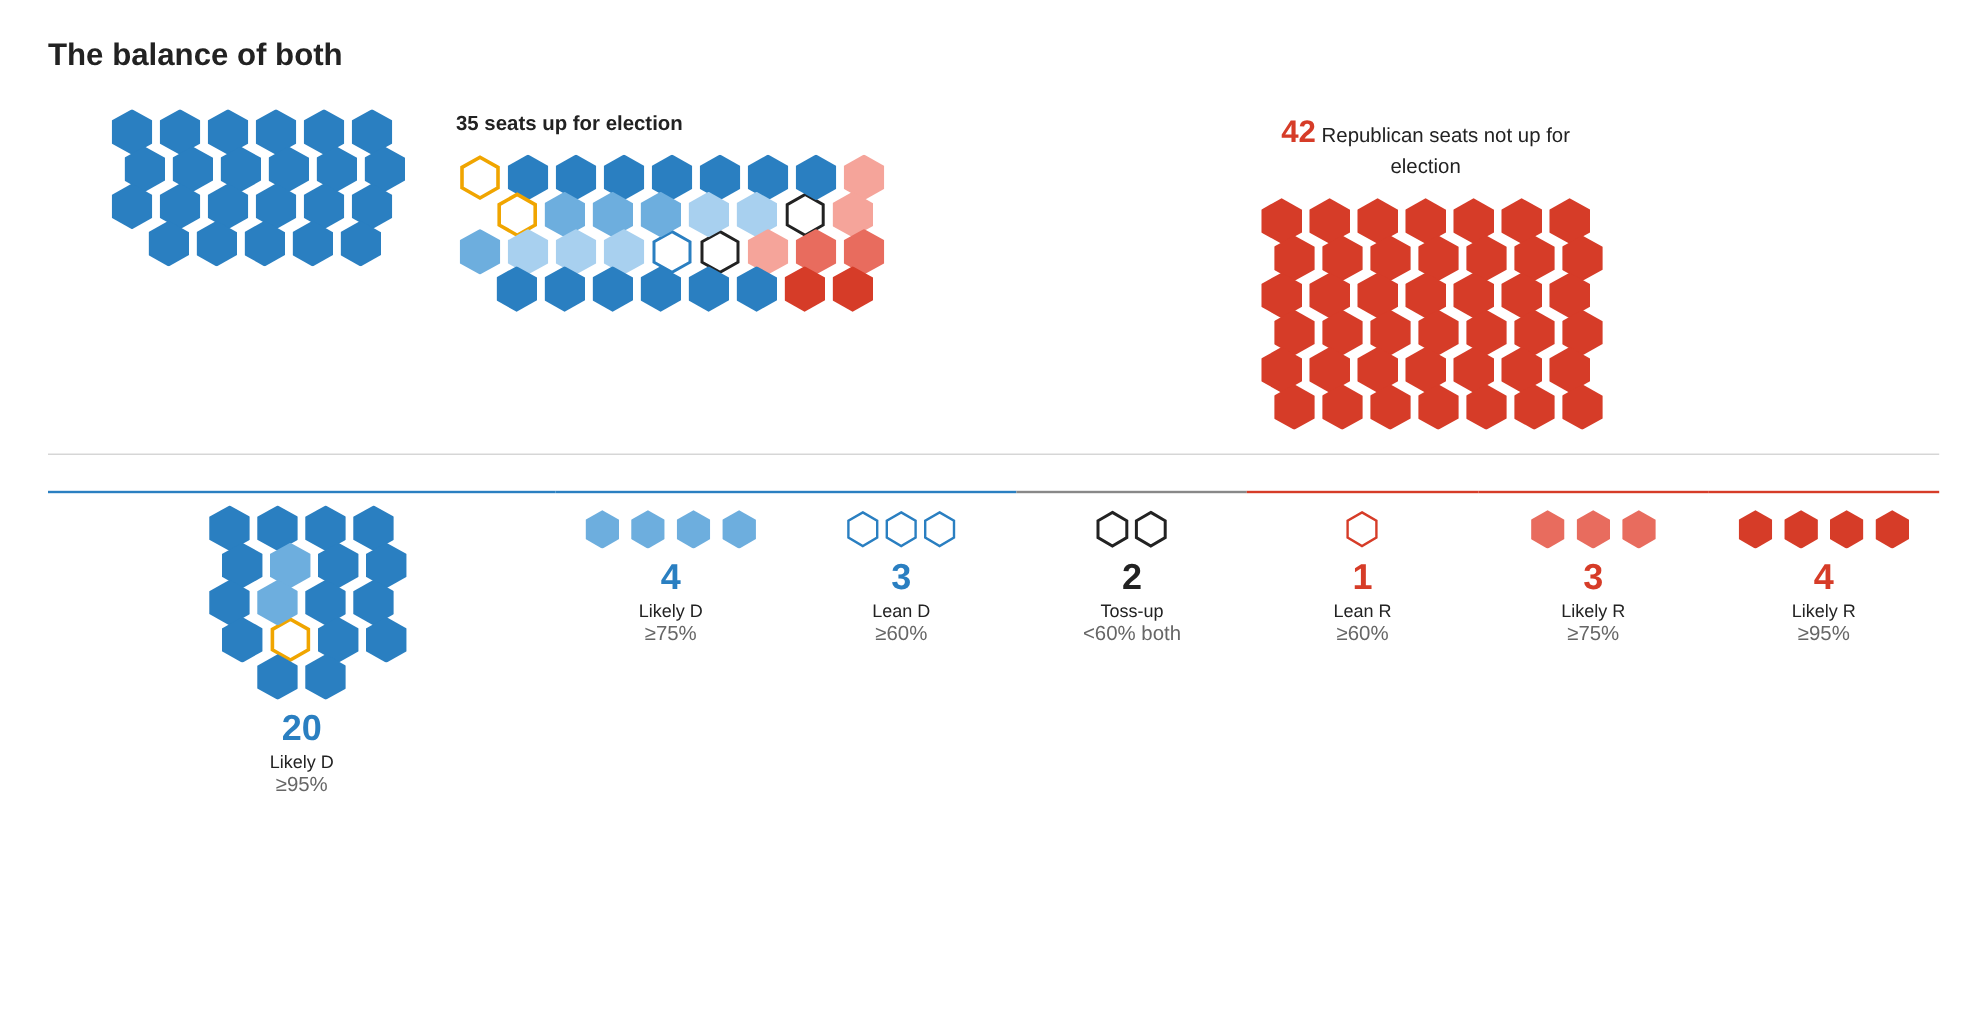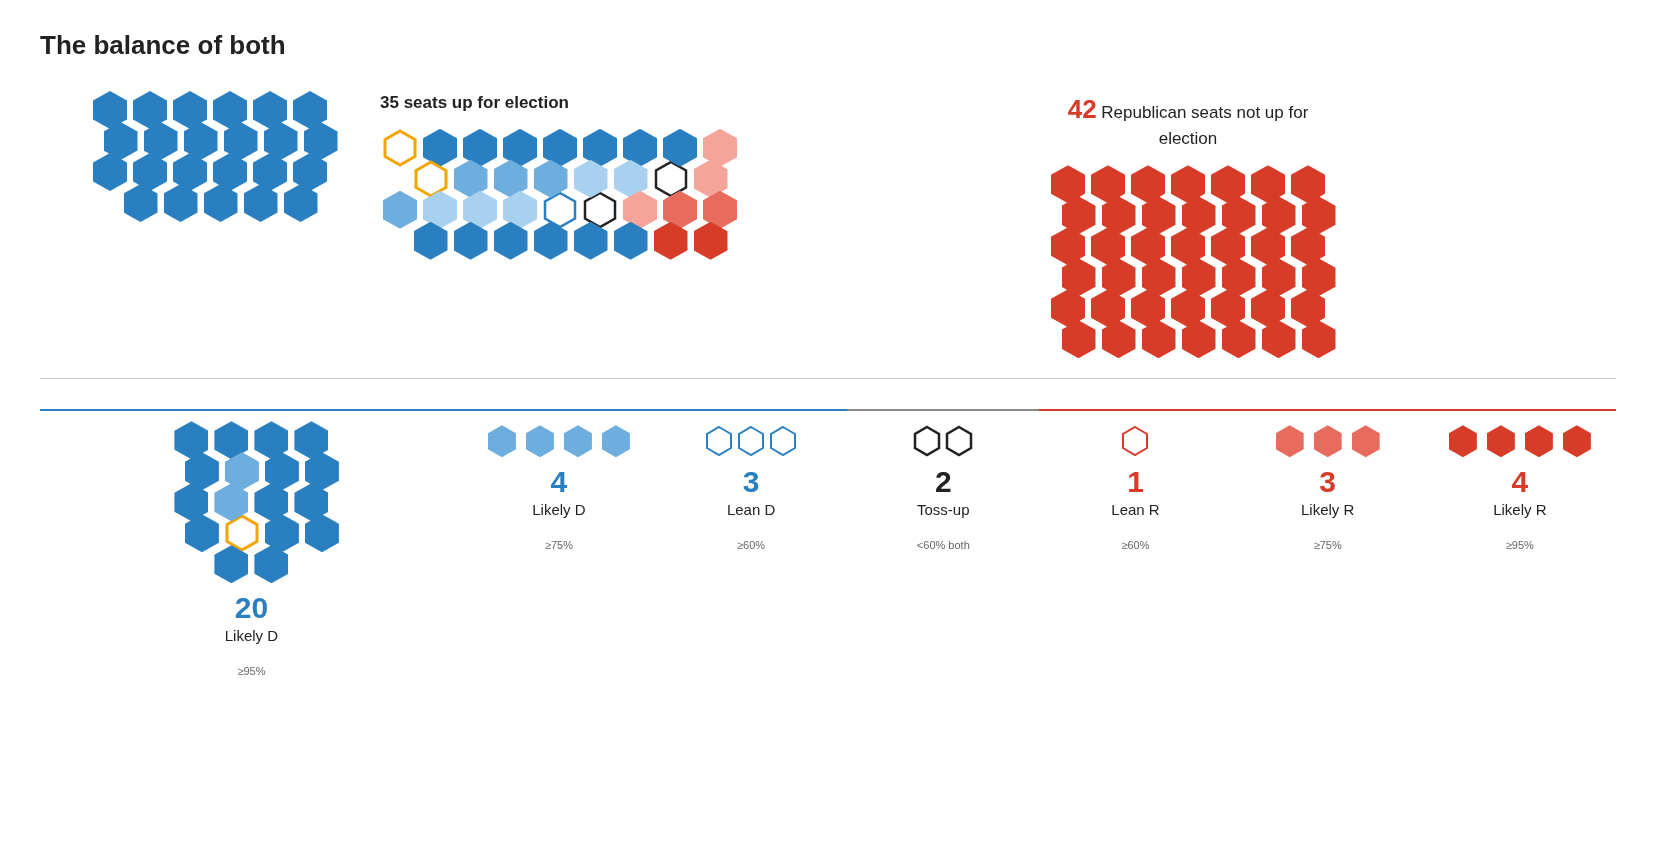--- a/index.html
+++ b/index.html
@@ -124,23 +124,23 @@
 
     .category-name {
       font-family: Arial, sans-serif;
       font-size: 15px;
       font-weight: normal;
       margin-top: 2px;
     }
 
     .category-pct {
       font-family: Arial, sans-serif;
-      font-size: 11px;
+      font-size: 17px;
       color: #666;
-      margin-top: 21px;
+      margin-top: 0;
     }
 
     .hex-small-row {
       display: flex;
       gap: 4px;
       margin-top: 4px;
     }
 
     .hex-sm {
       width: 28px;

